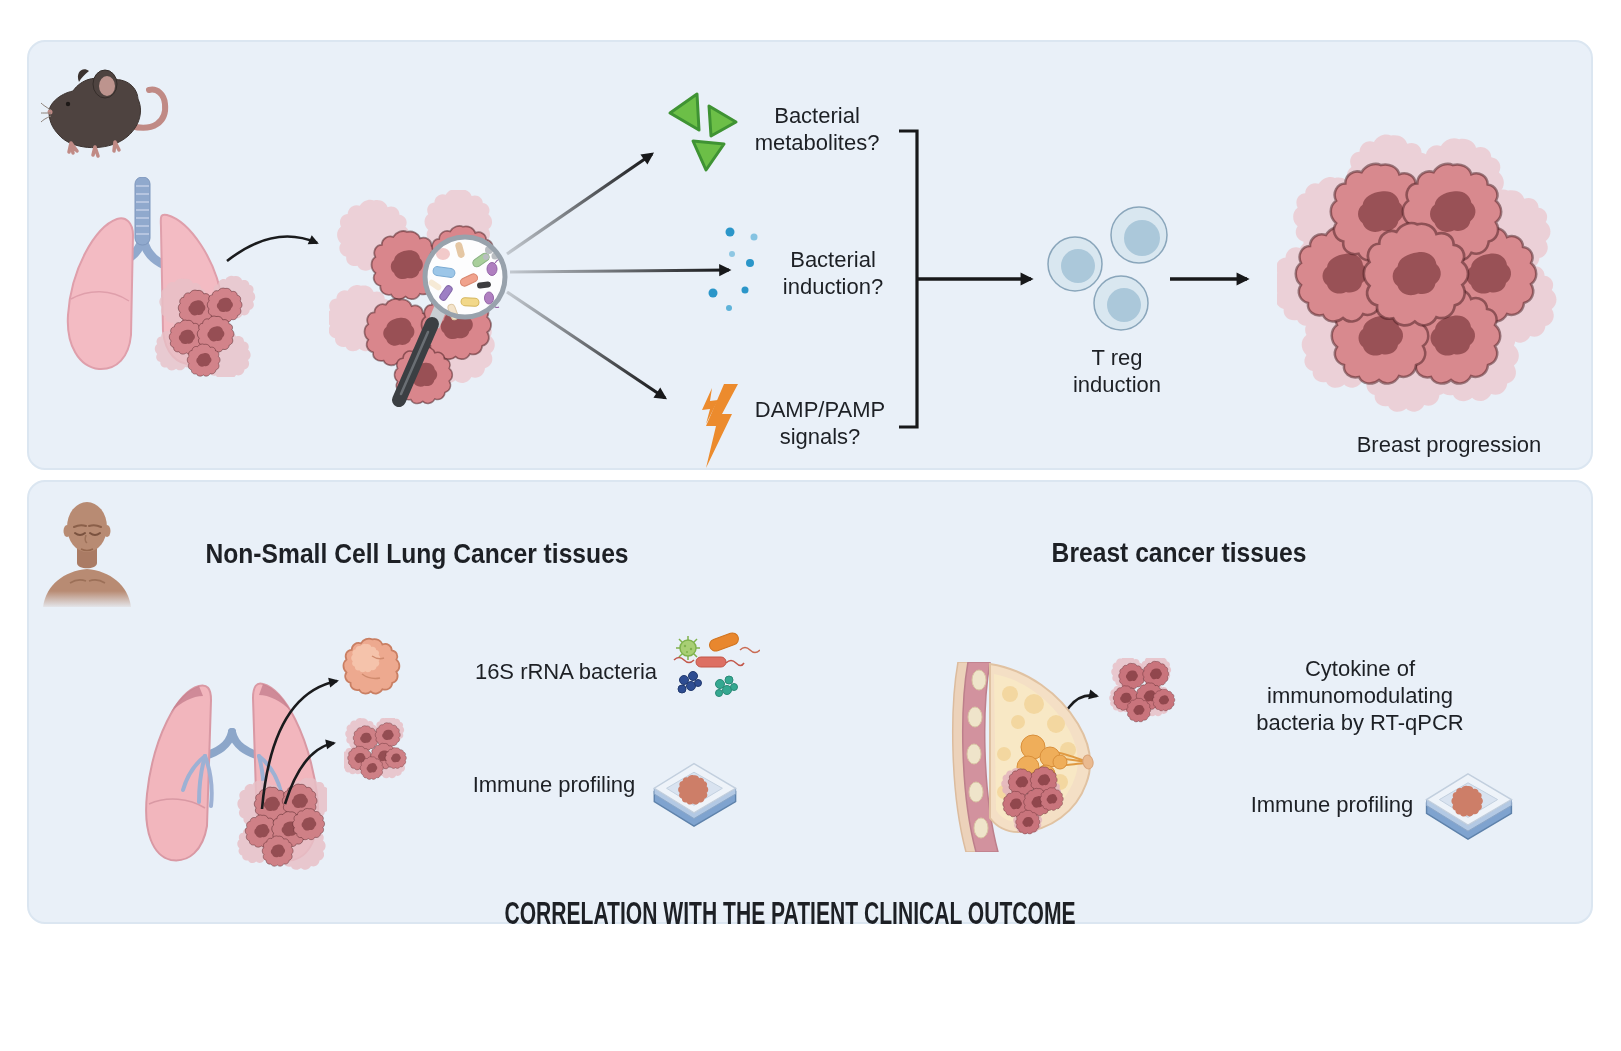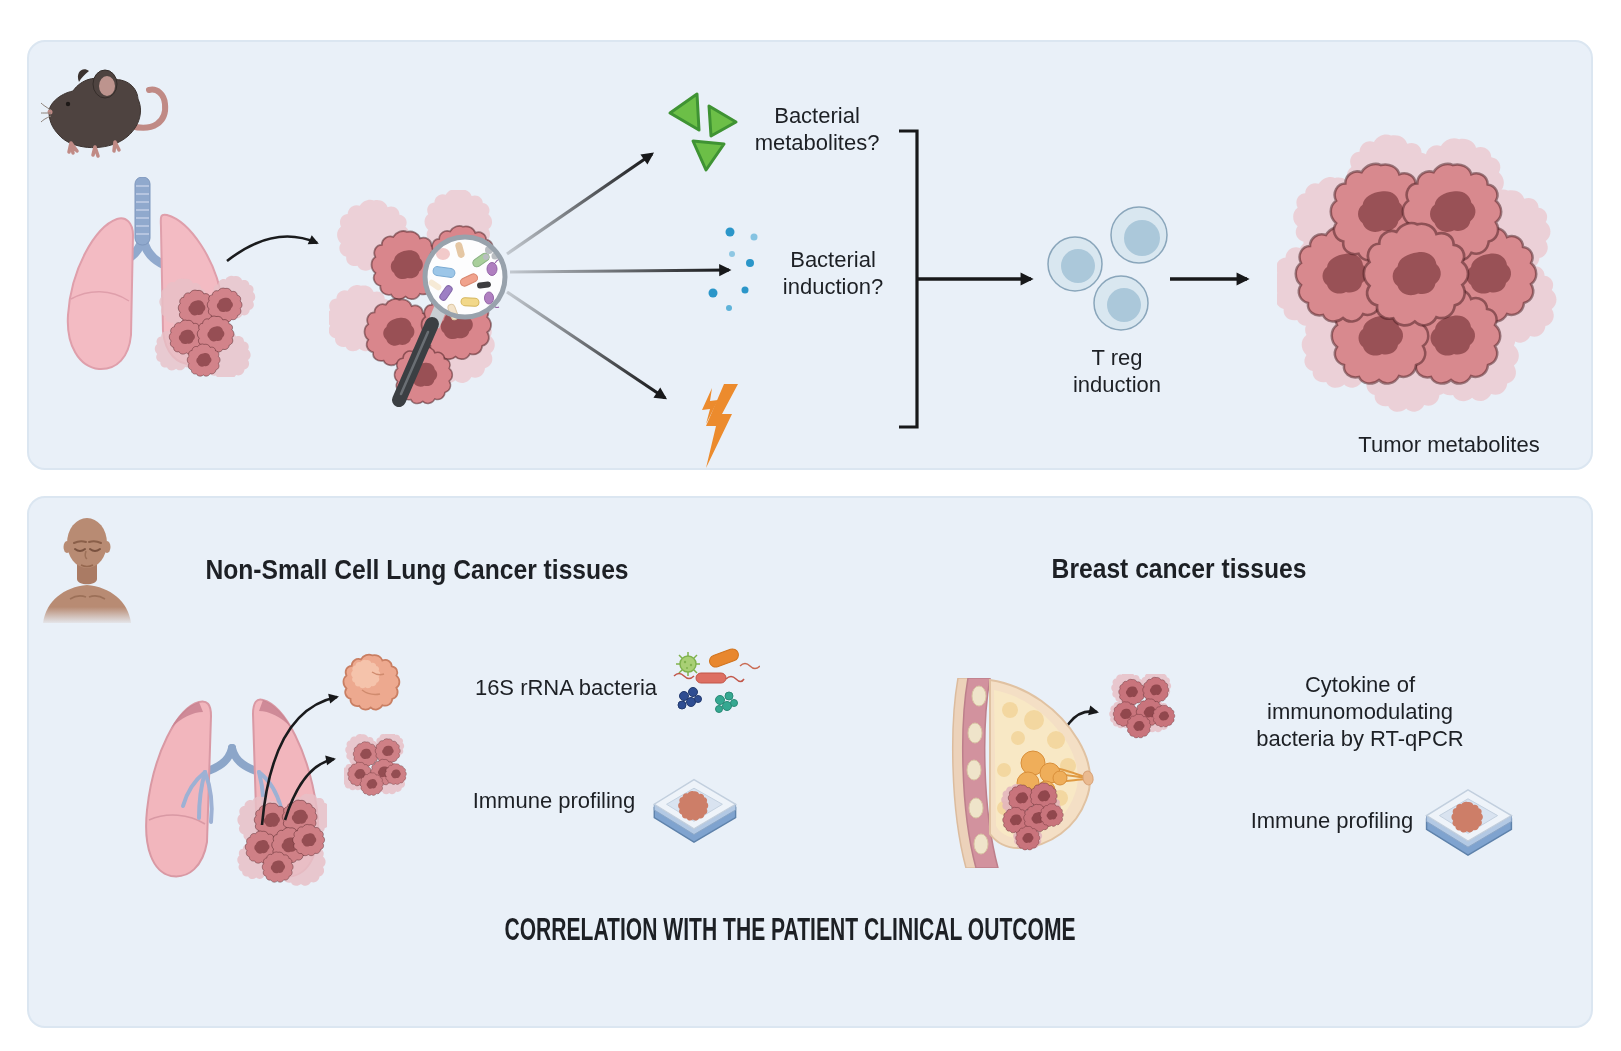--- a/index.html
+++ b/index.html
@@ -6,21 +6,21 @@
     --panel-bg:#e9f0f8;
     --panel-border:#dbe6f1;
     --text:#1d2025;
   }
   html,body{margin:0;padding:0;background:#ffffff;}
   .canvas{position:relative;width:1621px;height:1051px;background:#ffffff;overflow:hidden;
           font-family:"Liberation Sans",sans-serif;color:var(--text);}
   .panel{position:absolute;left:27px;width:1566px;background:var(--panel-bg);
          border:2px solid var(--panel-border);border-radius:18px;box-sizing:border-box;}
   .panel.top{top:40px;height:430px;}
-  .panel.bottom{top:496px;height:532px;}
+  .panel.bottom{top:480px;height:444px;}
   .abs{position:absolute;}
   .label{position:absolute;font-size:22px;line-height:27px;text-align:center;
          white-space:pre-line;color:var(--text);}
   .heading{position:absolute;font-size:28px;font-weight:bold;text-align:center;
            transform:scaleX(0.88);transform-origin:center;white-space:nowrap;color:var(--text);}
   .footer-label{position:absolute;font-size:31px;font-weight:bold;text-align:center;
                 transform:scaleX(0.68);transform-origin:center;white-space:nowrap;color:var(--text);}
   svg{display:block;}
 </style>
 </head>
@@ -187,20 +187,22 @@
     </svg>
     <div class="label" style="left:704px;top:204px;width:200px">Bacterial
 induction?</div>
 
     <svg class="abs" style="left:665px;top:338px" width="60" height="95" viewBox="0 0 60 95">
       <g fill="var(--damp-orange,#ec8b2d)">
         <polygon points="18,8 8,30 16,29 12,44 24,20 16,21"></polygon>
         <polygon points="30,4 44,4 28,34 38,34 12,88 22,46 12,46"></polygon>
       </g>
     </svg>
+    <div class="label" style="left:691px;top:354px;width:200px">DAMP/PAMP
+signals?</div>
 
     <svg class="abs" style="left:1013px;top:155px" width="135" height="135" viewBox="0 0 135 135">
       <g stroke="#8aa6bb" stroke-width="1.5">
         <circle cx="33" cy="67" r="27" fill="#d9e7f0"></circle>
         <circle cx="97" cy="38" r="28" fill="#d9e7f0"></circle>
         <circle cx="79" cy="106" r="27" fill="#d9e7f0"></circle>
       </g>
       <circle cx="36" cy="69" r="17" fill="#abc8da"></circle>
       <circle cx="100" cy="41" r="18" fill="#abc8da"></circle>
       <circle cx="82" cy="108" r="17" fill="#abc8da"></circle>
@@ -221,21 +223,21 @@
         <use href="#blob" transform="translate(231,105) scale(0.9) translate(-50,-50)"></use>
       </g>
       <use href="#tcell" transform="translate(212,147) scale(1) translate(-50,-50)" style="color:#d8898e"></use>
       <use href="#tcell" transform="translate(176,209) scale(1) translate(-50,-50)" style="color:#d8898e"></use>
       <use href="#tcell" transform="translate(104,209) scale(1) translate(-50,-50)" style="color:#d8898e"></use>
       <use href="#tcell" transform="translate(68,147) scale(1) translate(-50,-50)" style="color:#d8898e"></use>
       <use href="#tcell" transform="translate(104,85) scale(1.02) translate(-50,-50)" style="color:#d8898e"></use>
       <use href="#tcell" transform="translate(176,85) scale(1.02) translate(-50,-50)" style="color:#d8898e"></use>
       <use href="#tcell" transform="translate(140,147) scale(1.08) translate(-50,-50)" style="color:#d8898e"></use>
     </svg>
-    <div class="label" style="left:1310px;top:389px;width:220px">Tumor metabolites</div>
+    <div class="label" style="left:1310px;top:389px;width:220px">Breast progression</div>
   </section>
 
   <section class="panel bottom">
 
     <svg class="abs" style="left:11px;top:15px" width="95" height="112" viewBox="0 0 95 112">
       <defs>
         <linearGradient id="bustFade" x1="0" y1="0" x2="0" y2="1">
           <stop offset="0" stop-color="#e9f0f8" stop-opacity="0"></stop>
           <stop offset="1" stop-color="#e9f0f8"></stop>
         </linearGradient>

